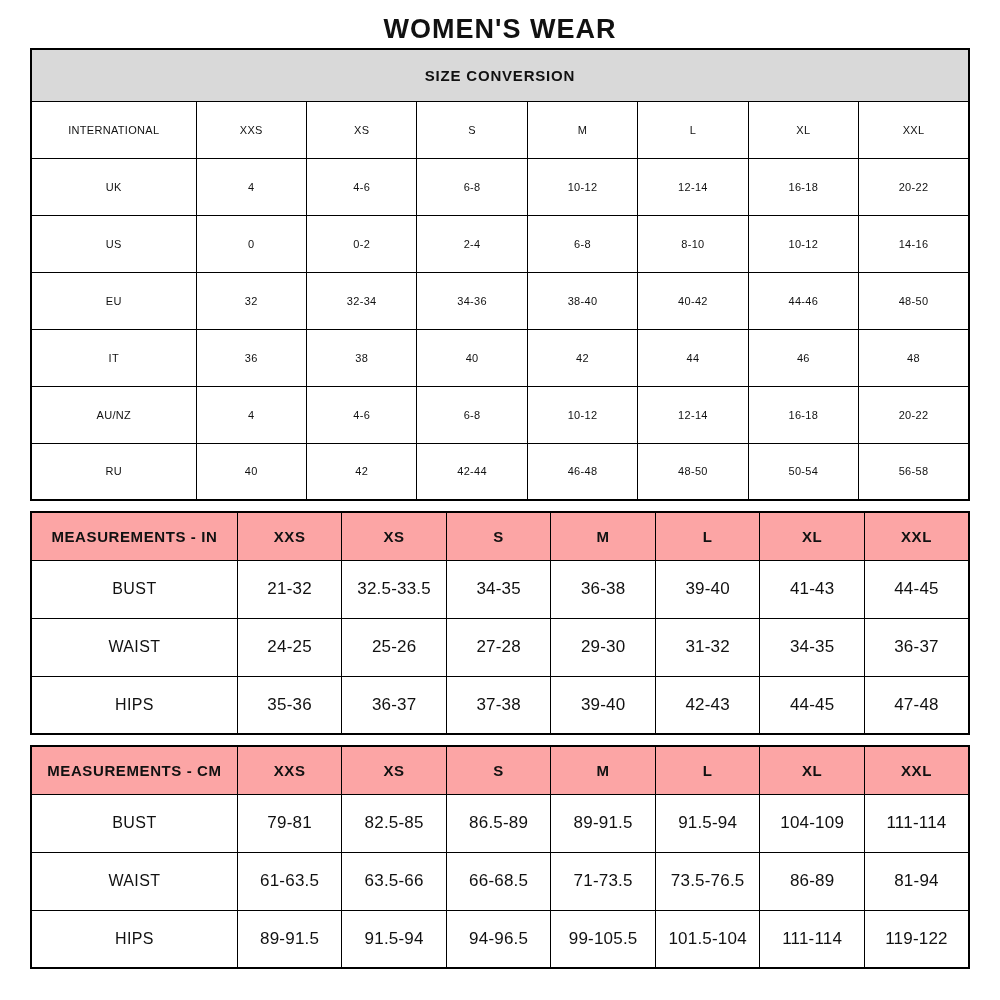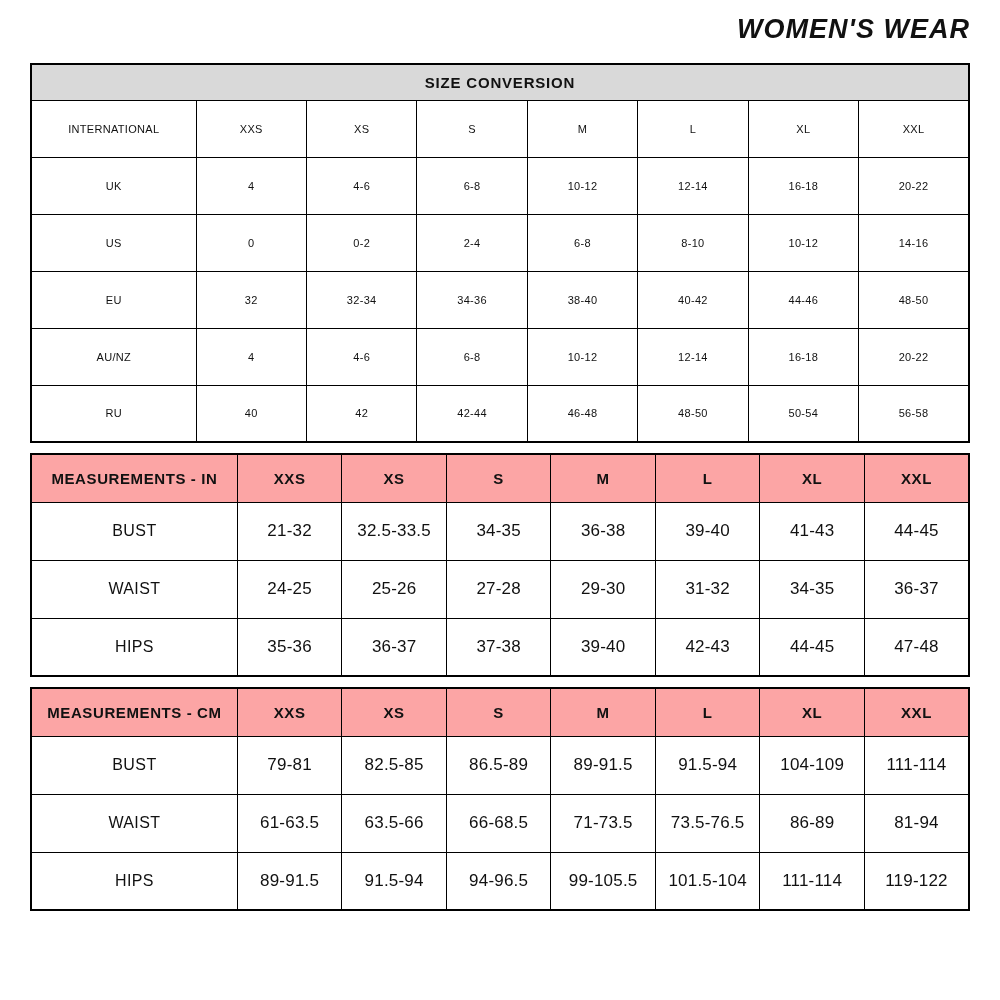--- a/index.html
+++ b/index.html
@@ -6,48 +6,47 @@
   html, body { background: #ffffff; }
   body {
     width: 1000px;
     height: 1000px;
     font-family: "Liberation Sans", sans-serif;
     color: #111111;
   }
   .page { padding: 12px 30px 18px 30px; }
 
   .page-title {
-    text-align: right;
+    text-align: center;
     font-size: 27px;
     font-weight: 700;
     letter-spacing: 1px;
     margin-top: 2px;
-    margin-bottom: 18px;
-    font-style: italic;
+    margin-bottom: 3px;
   }
 
   table {
     width: 100%;
     border-collapse: collapse;
     border: 2px solid #000;
     table-layout: fixed;
     margin-bottom: 10px;
     background: #ffffff;
   }
   th, td {
     border: 1px solid #000;
     text-align: center;
     vertical-align: middle;
     overflow: hidden;
   }
 
   
   #size-conversion-table th.band {
     background: #d9d9d9;
-    height: 36px;
+    height: 52px;
     font-size: 15px;
     font-weight: 700;
     letter-spacing: 0.8px;
   }
   #size-conversion-table td {
     height: 57px;
     font-size: 11px;
     font-weight: 400;
     letter-spacing: 0.3px;
   }
@@ -126,20 +125,30 @@
           <td>EU</td>
           <td>32</td>
           <td>32-34</td>
           <td>34-36</td>
           <td>38-40</td>
           <td>40-42</td>
           <td>44-46</td>
           <td>48-50</td>
         </tr>
         <tr>
+          <td>IT</td>
+          <td>36</td>
+          <td>38</td>
+          <td>40</td>
+          <td>42</td>
+          <td>44</td>
+          <td>46</td>
+          <td>48</td>
+        </tr>
+        <tr>
           <td>AU/NZ</td>
           <td>4</td>
           <td>4-6</td>
           <td>6-8</td>
           <td>10-12</td>
           <td>12-14</td>
           <td>16-18</td>
           <td>20-22</td>
         </tr>
         <tr>

